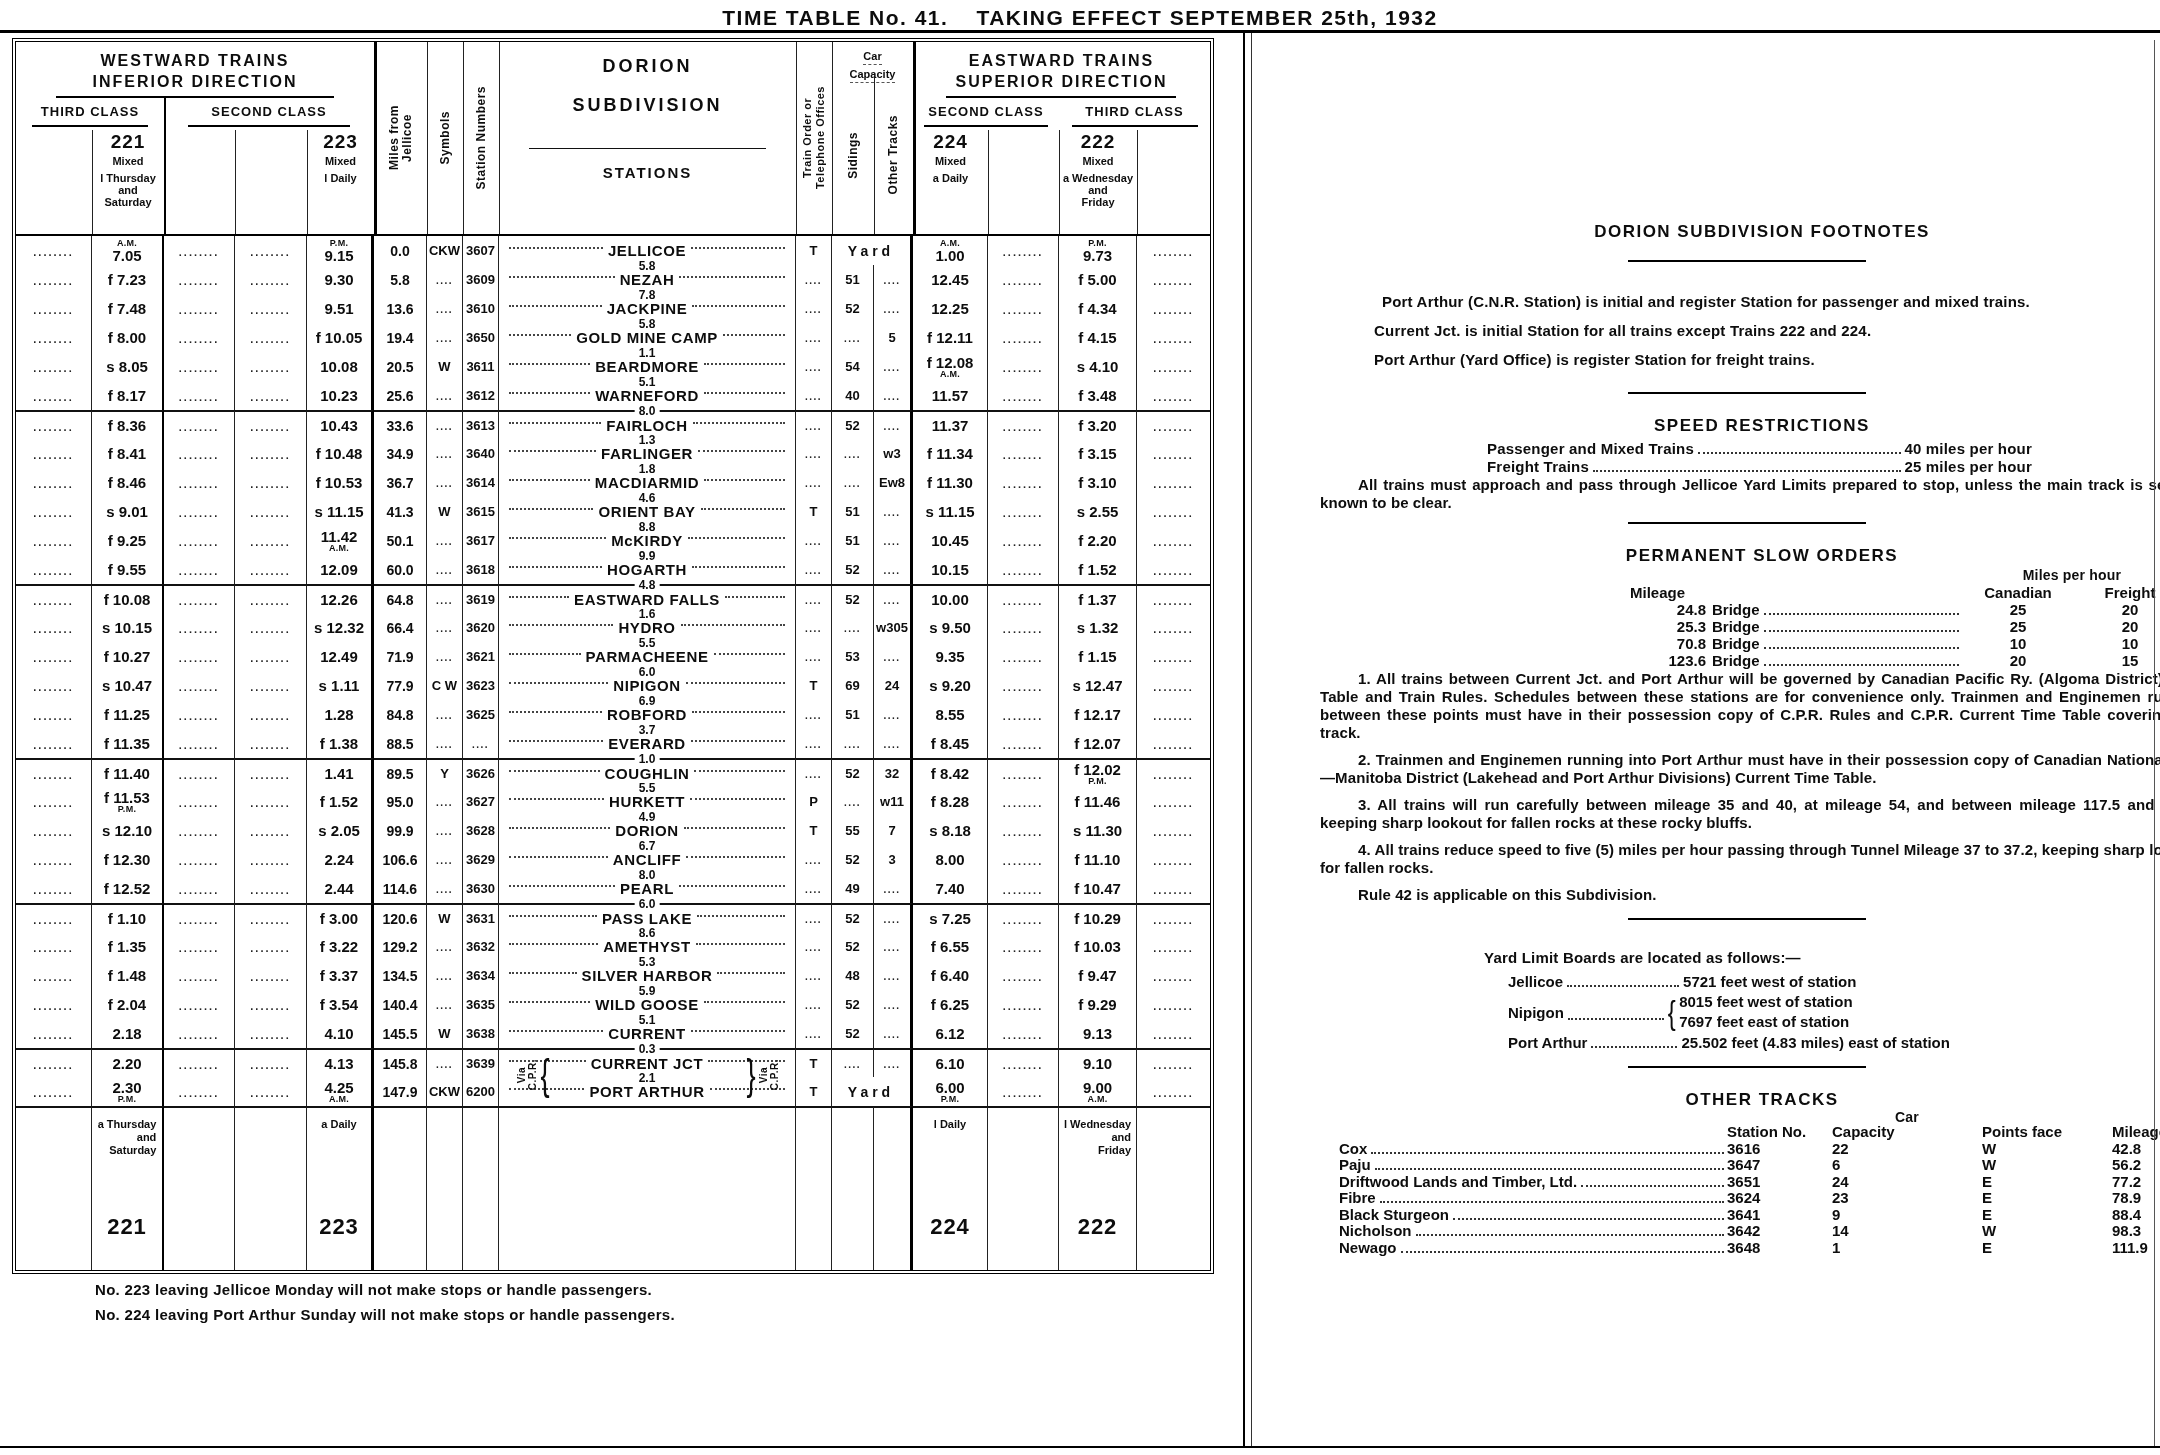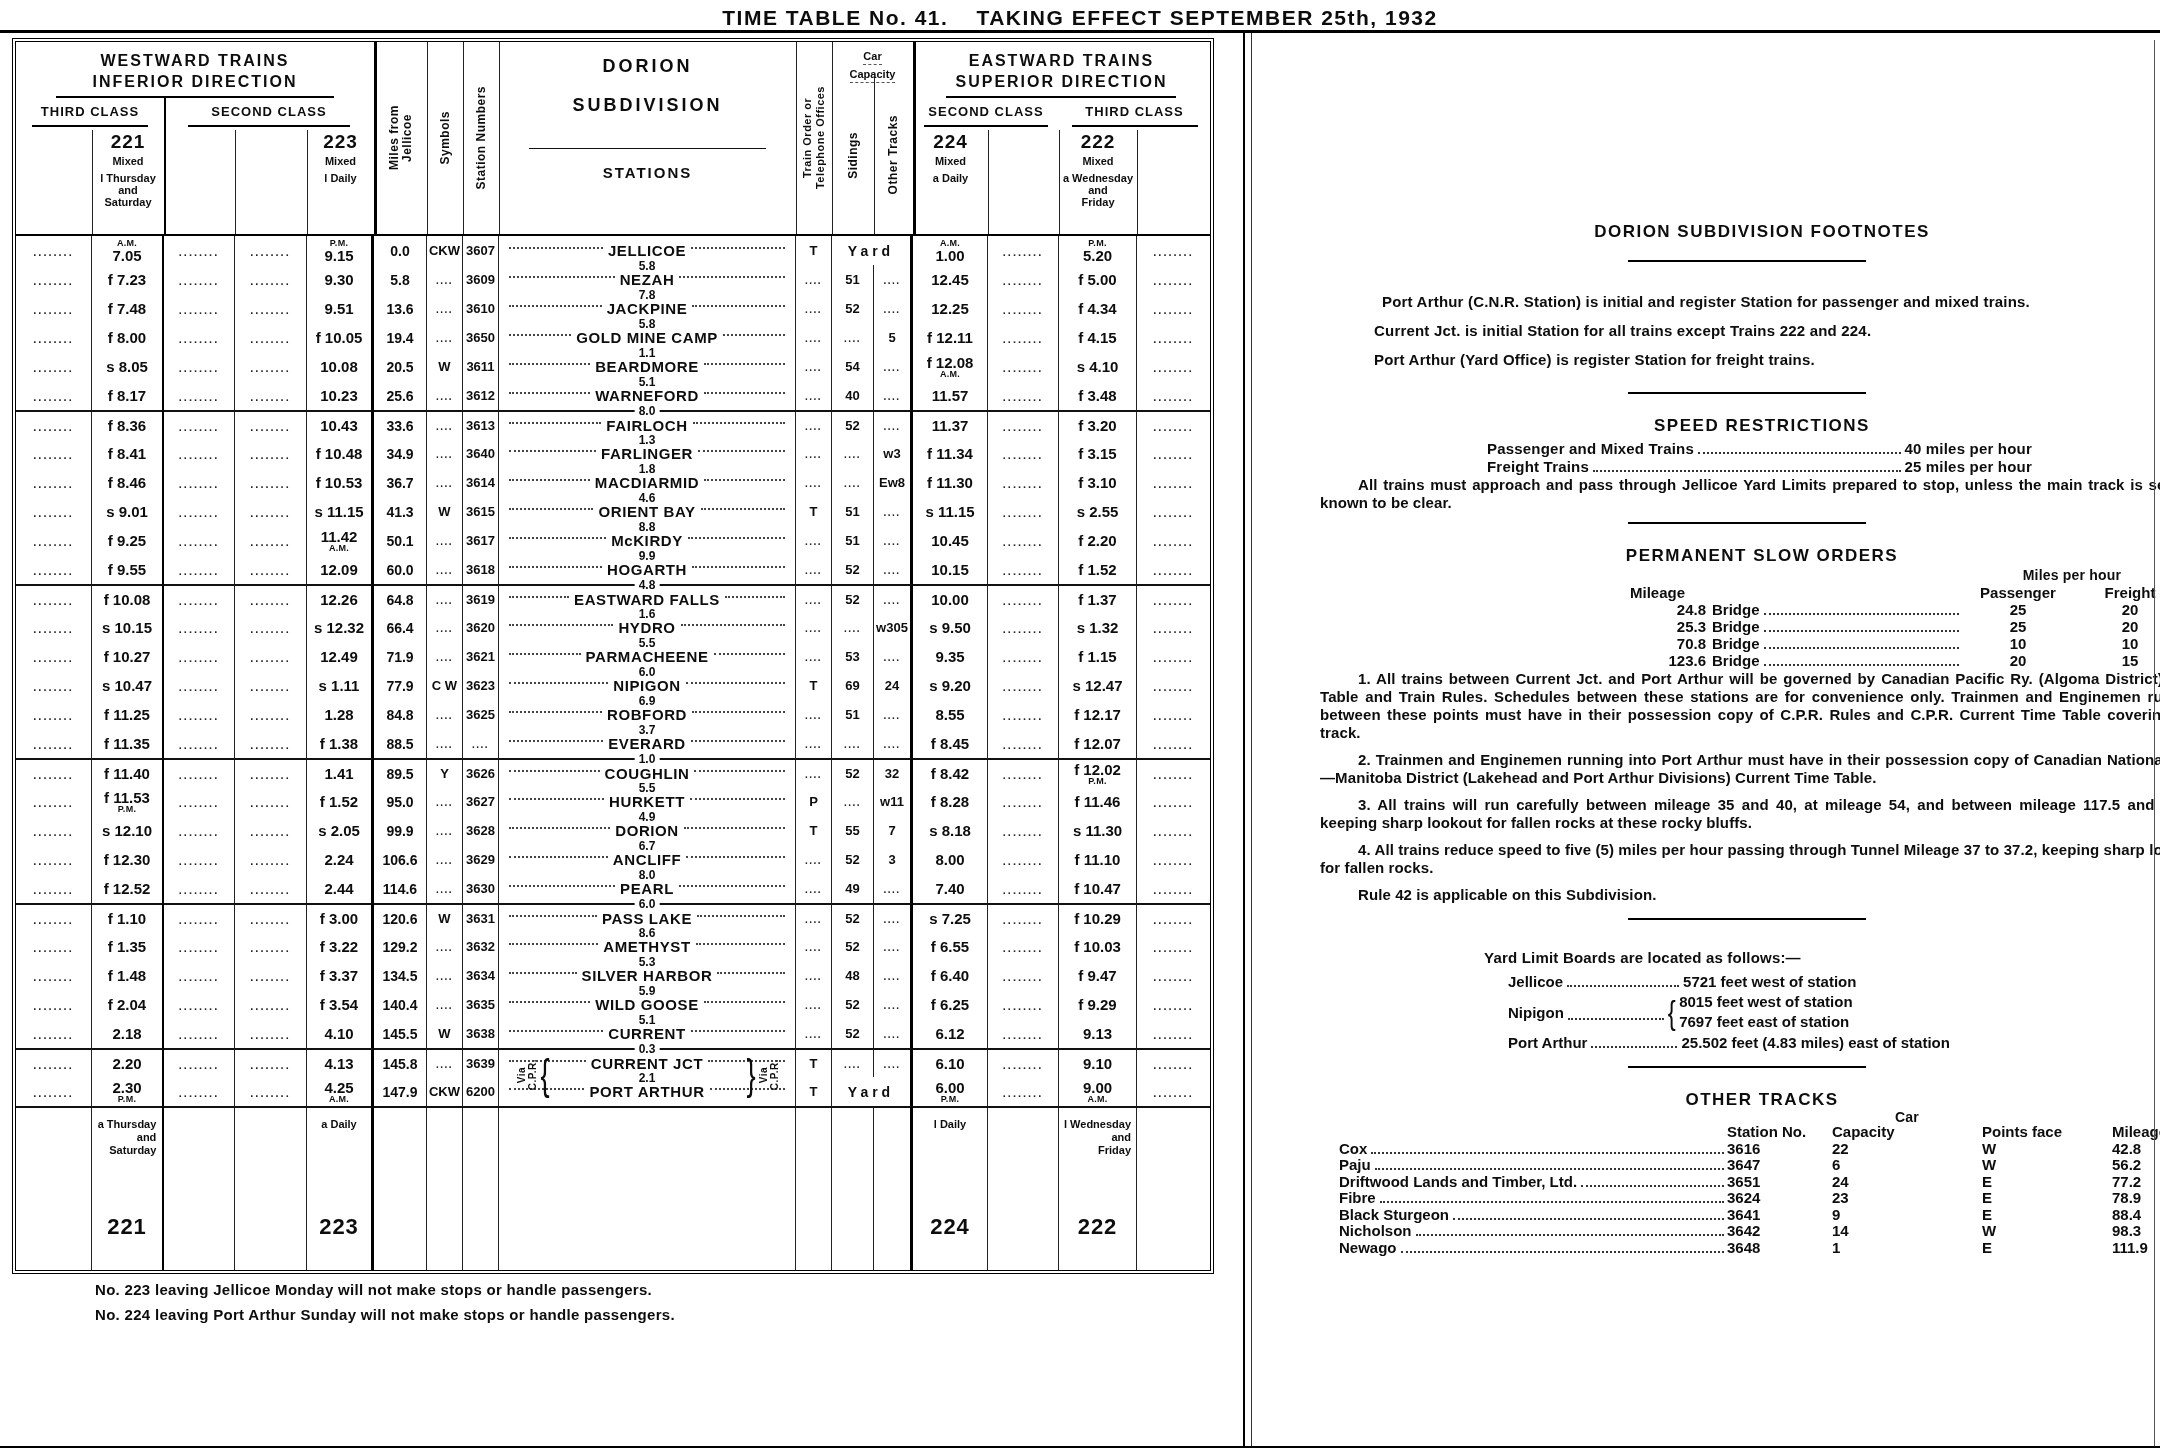--- a/index.html
+++ b/index.html
@@ -219,21 +219,21 @@
         <div class="c r3 yardc" style="grid-column: span 2;">Yard</div>
         <div class="c r1 tcell">
           <span class="mm">A.M.</span>
           <span class="tv">1.00</span>
         </div>
         <div class="c r1">
           <span class="ld"></span>
         </div>
         <div class="c r1 tcell">
           <span class="mm">P.M.</span>
-          <span class="tv">5.20</span>
+          <span class="tv">9.73</span>
         </div>
         <div class="c r0">
           <span class="ld"></span>
         </div>
         <div class="c r1">
           <span class="ld"></span>
         </div>
         <div class="c r2 tcell">
           <span class="tv">f 7.23</span>
         </div>
@@ -1531,21 +1531,21 @@
         </div>
       </div>
     <div class="notep" style="top:476px;left:8px;width:884px">All trains must approach and pass through Jellicoe Yard Limits prepared to stop, unless the main track is seen or known to be clear.</div>
 
     <div class="rphr" style="top:522px"></div>
     <div class="rpt" style="top:546px">PERMANENT SLOW ORDERS</div>
     <div class="rpl ctr" style="top:566px;left:660px;width:200px;font-size:14px">Miles per hour</div>
     <div id="psog" style="top:584px;left:318px">
         <div>Mileage</div>
         <div></div>
-        <div class="mc">Passenger</div>
+        <div class="mc">Canadian</div>
         <div class="mc">Freight</div>
         <div class="mr">24.8</div>
         <div class="lead">
           <span>Bridge</span>
           <span class="fill"></span>
         </div>
         <div class="mc">25</div>
         <div class="mc">20</div>
         <div class="mr">25.3</div>
         <div class="lead">

